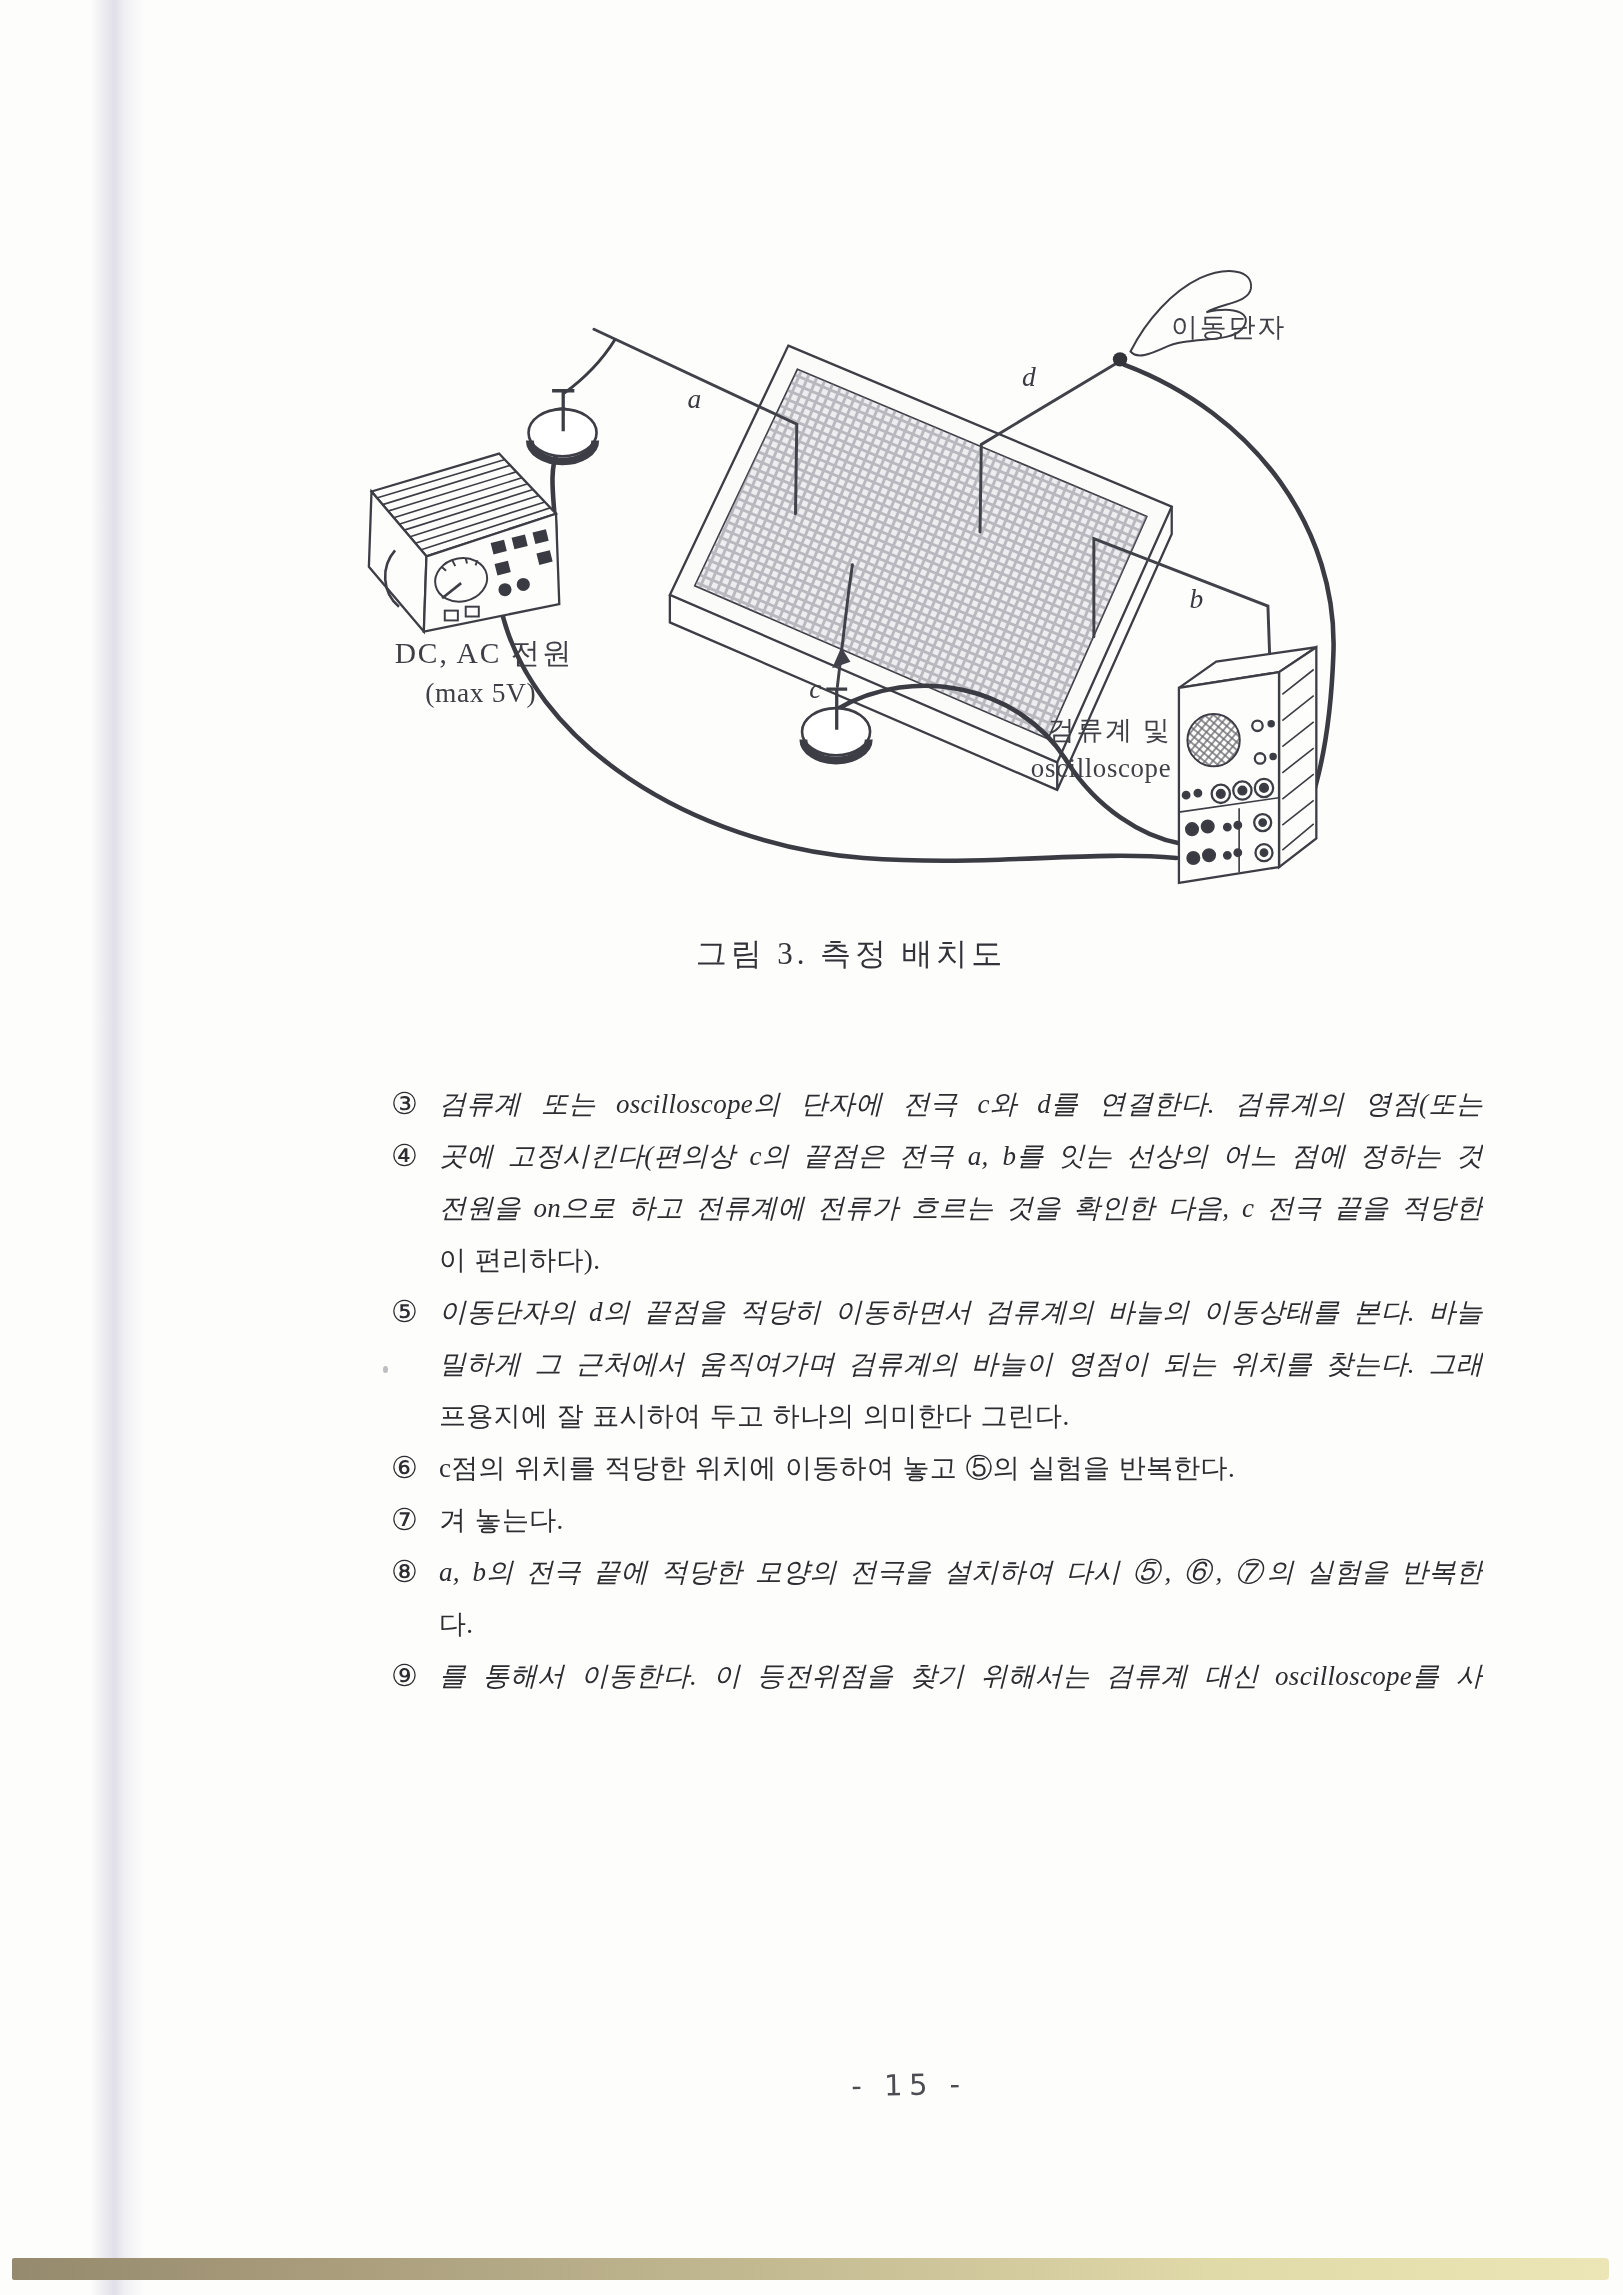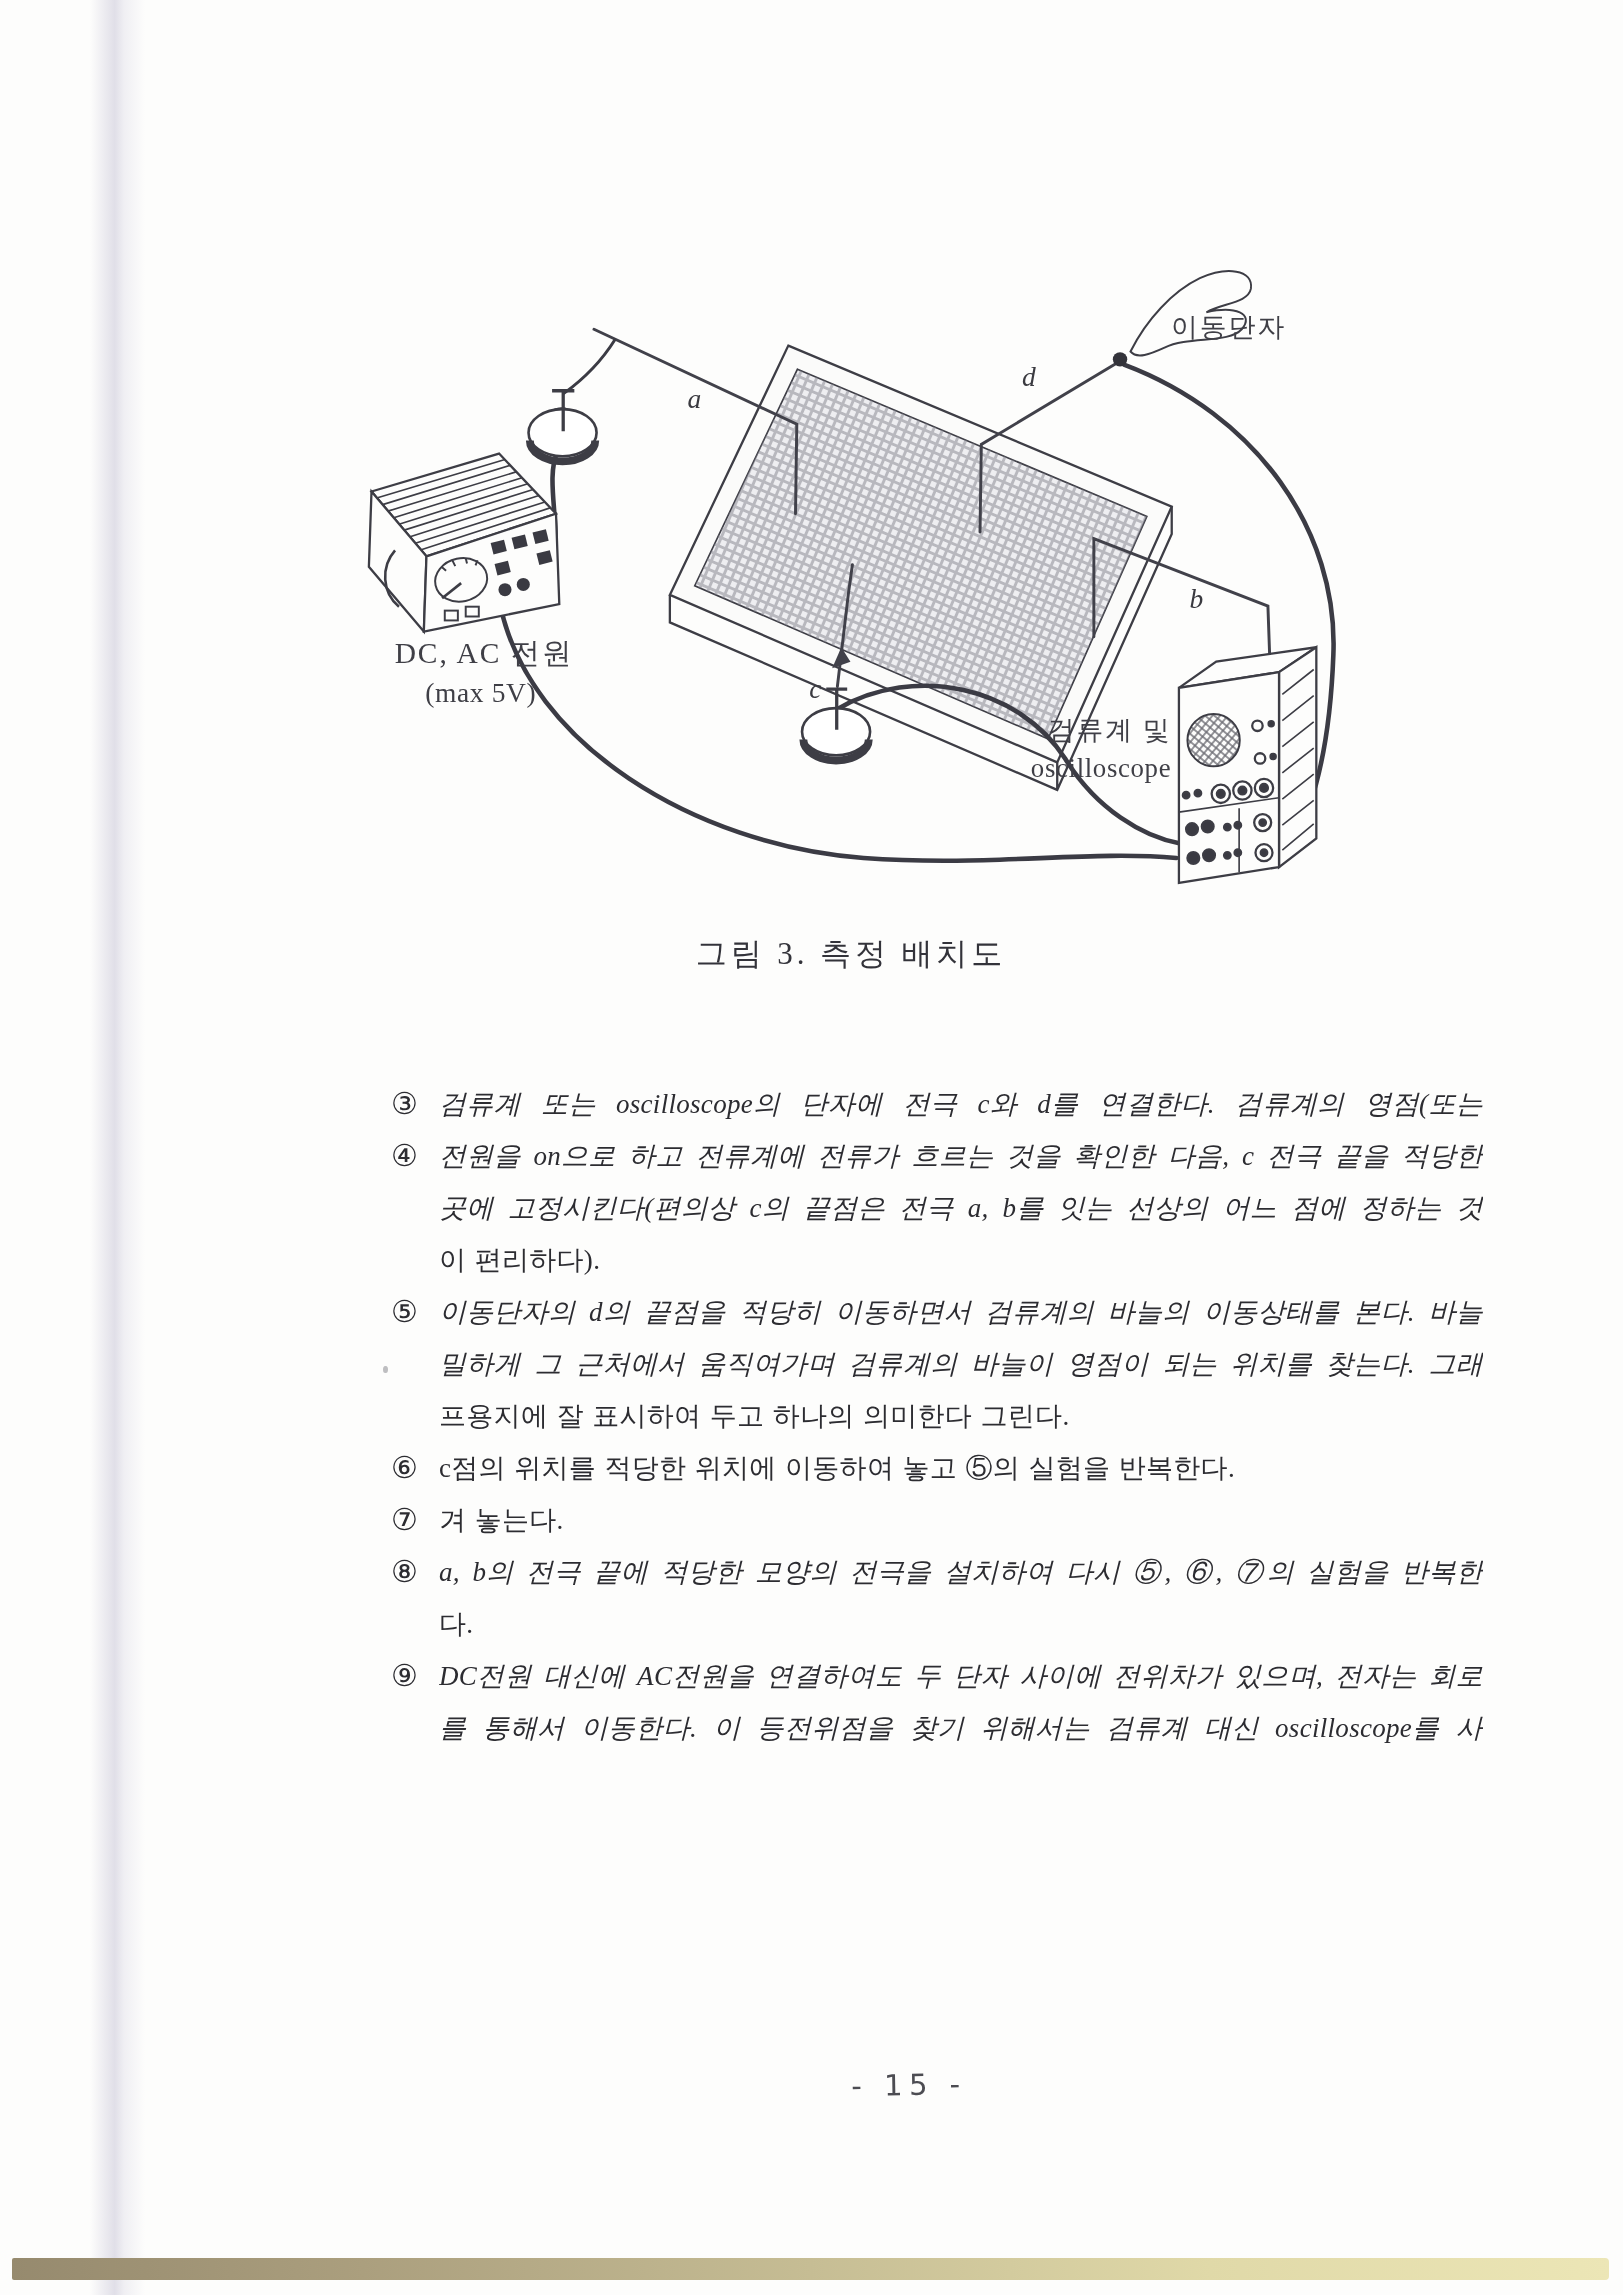--- a/index.html
+++ b/index.html
@@ -170,22 +170,22 @@
 
   <div class="body-text">
 
     <div class="item">
       <span class="num">③</span>
       <div class="ln jl">검류계 또는 oscilloscope의 단자에 전극 c와 d를 연결한다. 검류계의 영점(또는</div>
     </div>
 
     <div class="item">
       <span class="num">④</span>
+      <div class="ln jl">곳에 고정시킨다(편의상 c의 끝점은 전극 a, b를 잇는 선상의 어느 점에 정하는 것</div>
       <div class="ln jl">전원을 on으로 하고 전류계에 전류가 흐르는 것을 확인한 다음, c 전극 끝을 적당한</div>
-      <div class="ln jl">곳에 고정시킨다(편의상 c의 끝점은 전극 a, b를 잇는 선상의 어느 점에 정하는 것</div>
       <div class="ln">이 편리하다).</div>
       <div class="stray-dot"></div>
     </div>
 
     <div class="item">
       <span class="num">⑤</span>
       <div class="ln jl">이동단자의 d의 끝점을 적당히 이동하면서 검류계의 바늘의 이동상태를 본다. 바늘</div>
       <div class="ln jl">밀하게 그 근처에서 움직여가며 검류계의 바늘이 영점이 되는 위치를 찾는다. 그래</div>
       <div class="ln">프용지에 잘 표시하여 두고 하나의 의미한다 그린다.</div>
     </div>
@@ -201,21 +201,20 @@
     </div>
 
     <div class="item">
       <span class="num">⑧</span>
       <div class="ln jl">a, b의 전극 끝에 적당한 모양의 전극을 설치하여 다시 ⑤, ⑥, ⑦의 실험을 반복한</div>
       <div class="ln">다.</div>
     </div>
 
     <div class="item">
       <span class="num">⑨</span>
-      <div class="ln jl">DC전원 대신에 AC전원을 연결하여도 두 단자 사이에 전위차가 있으며, 전자는 회로</div>
       <div class="ln jl">를 통해서 이동한다. 이 등전위점을 찾기 위해서는 검류계 대신 oscilloscope를 사</div>
     </div>
 
   </div>
 
   <div class="page-number">- 15 -</div>
 
   <div class="shelf"></div>
 
 </div>

